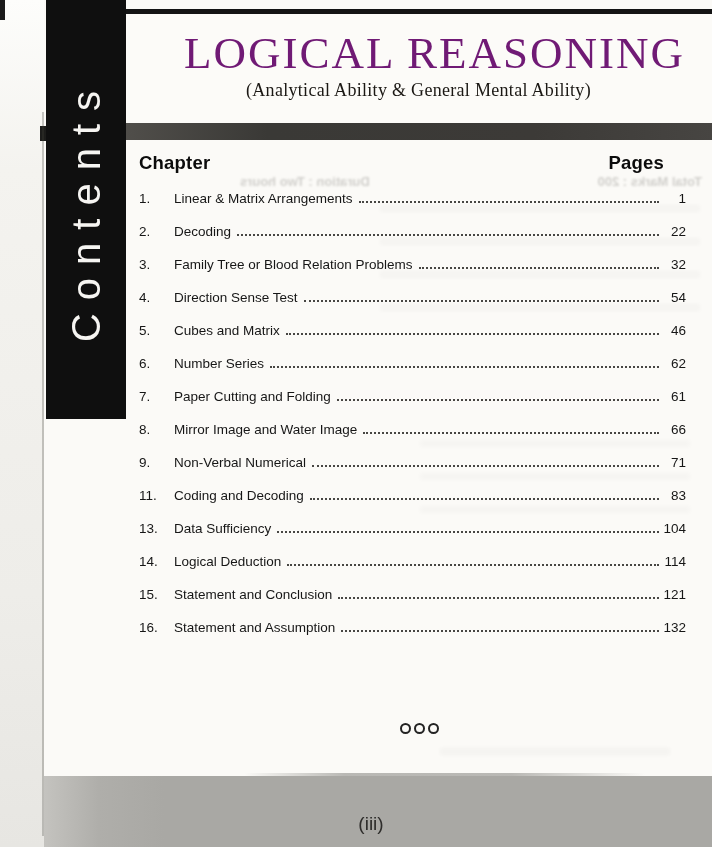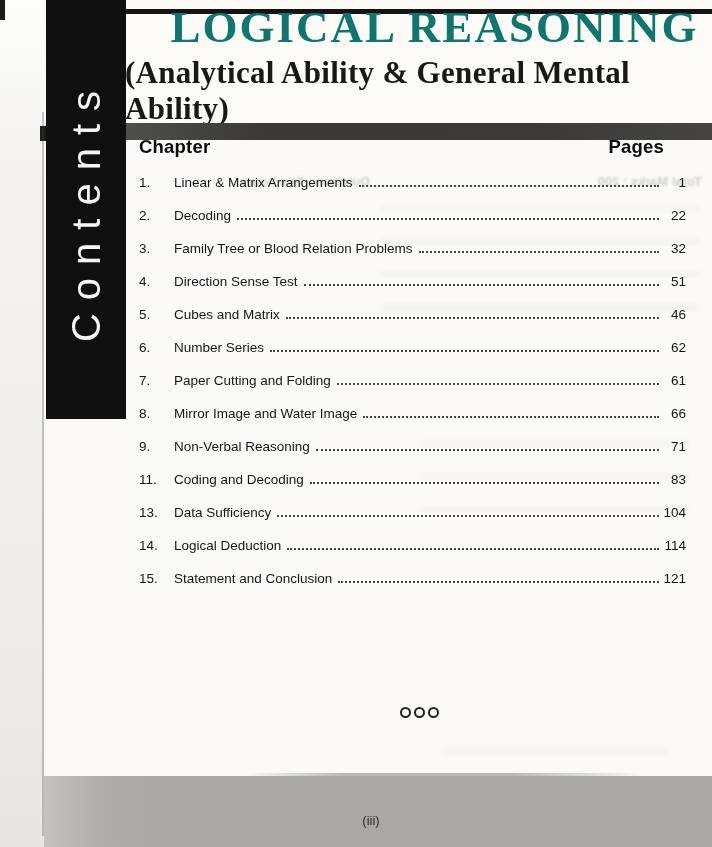--- a/index.html
+++ b/index.html
@@ -55,41 +55,41 @@
   
   .title-box {
     position:absolute; left:119px; top:9px; width:593px; height:114px;
     background:#fcfbf8;
     border-top:5px solid #141414; border-left:6px solid #141414;
     display:flex; flex-direction:column; align-items:center; justify-content:center;
     z-index:2; padding-bottom:6px;
   }
   .book-title {
     font-family:"Liberation Serif", serif;
-    font-size:45px; font-weight:700; letter-spacing:2px;
-    color:#0f766e; line-height:1.05;margin-left:32px;
+    font-size:45px; font-weight:400; letter-spacing:2px;
+    color:#701a75; line-height:1.05;margin-left:32px;
   }
   .book-subtitle {
     font-family:"Liberation Serif", serif;
-    font-size:31px; font-weight:700; letter-spacing:.3px;
+    font-size:18px; font-weight:400; letter-spacing:.3px;
     color:#1b1814; margin-top:3px;
   }
   .divider-bar {
     position:absolute; left:119px; top:123px; width:593px; height:17px;
     background:linear-gradient(90deg,#514f4b 0%,#3a3936 25%,var(--divider-bar,#3c3a37) 70%,#474542 100%);
     z-index:3;
   }
   .bar-notch {
     position:absolute; left:40px; top:126px; width:8px; height:15px;
     background:#1c1c1a; z-index:4;
   }
 
   
   .content {
-    position:absolute; left:126px; top:124px; width:586px; height:636px;
+    position:absolute; left:126px; top:140px; width:586px; height:636px;
     z-index:4;
   }
   .toc-header {
     position:absolute; top:12px; left:13px; right:48px;
     display:flex; justify-content:space-between; align-items:baseline;
     font-weight:700; font-size:18.5px; color:#0c0c0c; letter-spacing:.2px;
   }
   .toc-list { position:absolute; top:40px; left:13px; right:26px; }
   .toc-row {
     display:flex; align-items:flex-end; height:33px;
@@ -112,21 +112,21 @@
   }
   .dot-circle {
     width:11px; height:11px; border:2.5px solid #232323;
     border-radius:50%; background:transparent;
   }
 
   
   .folio {
     position:absolute; top:813px; left:0; width:100%;
     text-align:center; padding-left:30px;
-    font-size:13px; color:#2e2d2b; z-index:6;
+    font-size:19px; color:#2e2d2b; z-index:6;
   }
 
   
   .ghost-line {
     position:absolute; top:174px; left:240px; width:462px;
     display:flex; justify-content:space-between;
     transform:scaleX(-1);
     font-weight:700; font-size:13px; color:#6f6d68;
     opacity:.30; filter:blur(1.2px);
     z-index:1; pointer-events:none;
@@ -194,21 +194,21 @@
         <span class="num">3.</span>
         <span class="title">Family Tree or Blood Relation Problems</span>
         <span class="leader"></span>
         <span class="page">32</span>
       </div>
 
       <div class="toc-row">
         <span class="num">4.</span>
         <span class="title">Direction Sense Test</span>
         <span class="leader"></span>
-        <span class="page">51</span>
+        <span class="page">54</span>
       </div>
 
       <div class="toc-row">
         <span class="num">5.</span>
         <span class="title">Cubes and Matrix</span>
         <span class="leader"></span>
         <span class="page">46</span>
       </div>
 
       <div class="toc-row">
@@ -227,21 +227,21 @@
 
       <div class="toc-row">
         <span class="num">8.</span>
         <span class="title">Mirror Image and Water Image</span>
         <span class="leader"></span>
         <span class="page">66</span>
       </div>
 
       <div class="toc-row">
         <span class="num">9.</span>
-        <span class="title">Non-Verbal Reasoning</span>
+        <span class="title">Non-Verbal Numerical</span>
         <span class="leader"></span>
         <span class="page">71</span>
       </div>
 
 
       <div class="toc-row">
         <span class="num">11.</span>
         <span class="title">Coding and Decoding</span>
         <span class="leader"></span>
         <span class="page">83</span>
@@ -262,20 +262,26 @@
         <span class="page">114</span>
       </div>
 
       <div class="toc-row">
         <span class="num">15.</span>
         <span class="title">Statement and Conclusion</span>
         <span class="leader"></span>
         <span class="page">121</span>
       </div>
 
+      <div class="toc-row">
+        <span class="num">16.</span>
+        <span class="title">Statement and Assumption</span>
+        <span class="leader"></span>
+        <span class="page">132</span>
+      </div>
     </div>
 
   <div class="ornament">
     <span class="dot-circle"></span>
     <span class="dot-circle"></span>
     <span class="dot-circle"></span>
   </div>
 </div>
 
 <div class="folio">(iii)</div>

